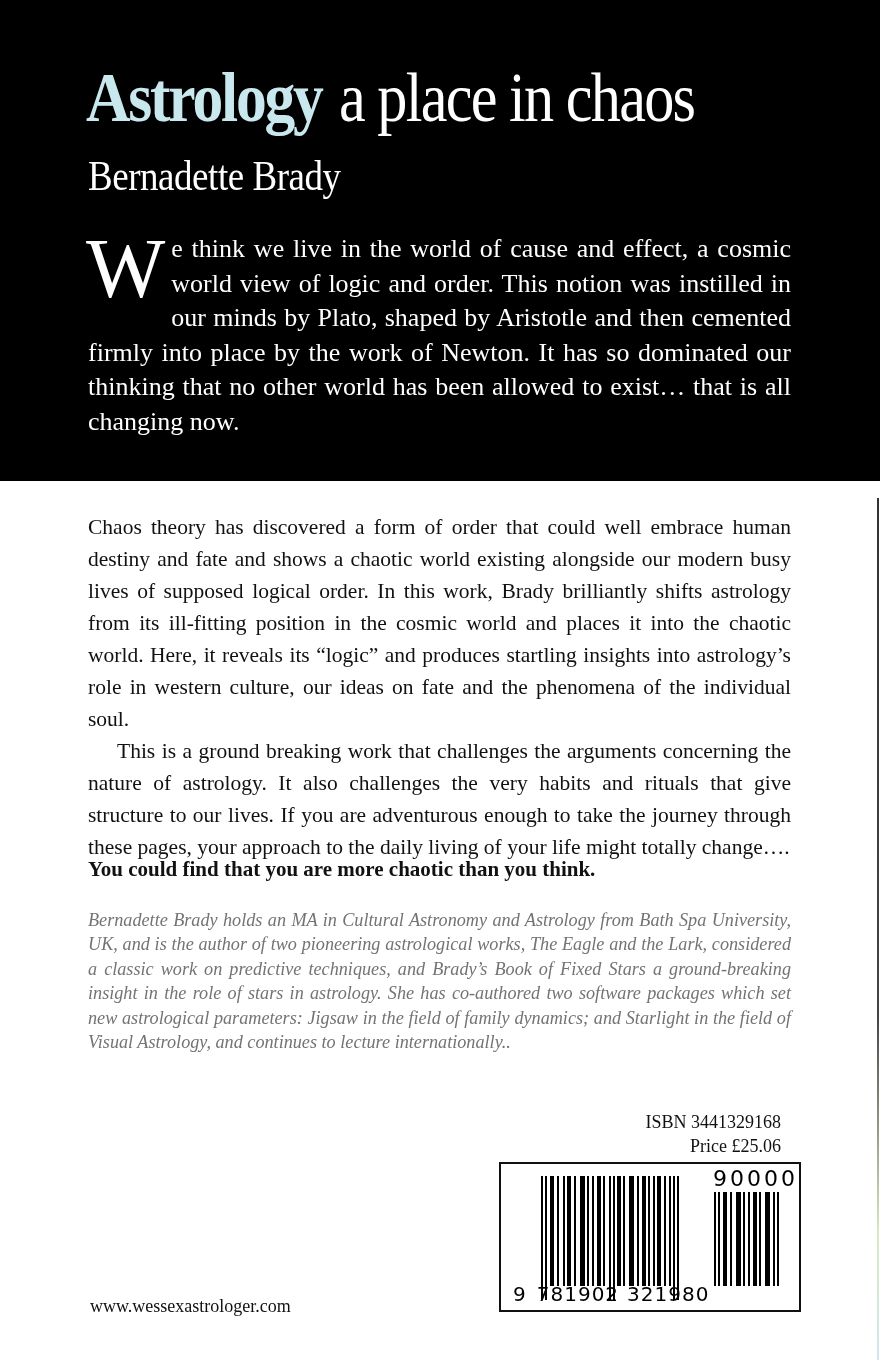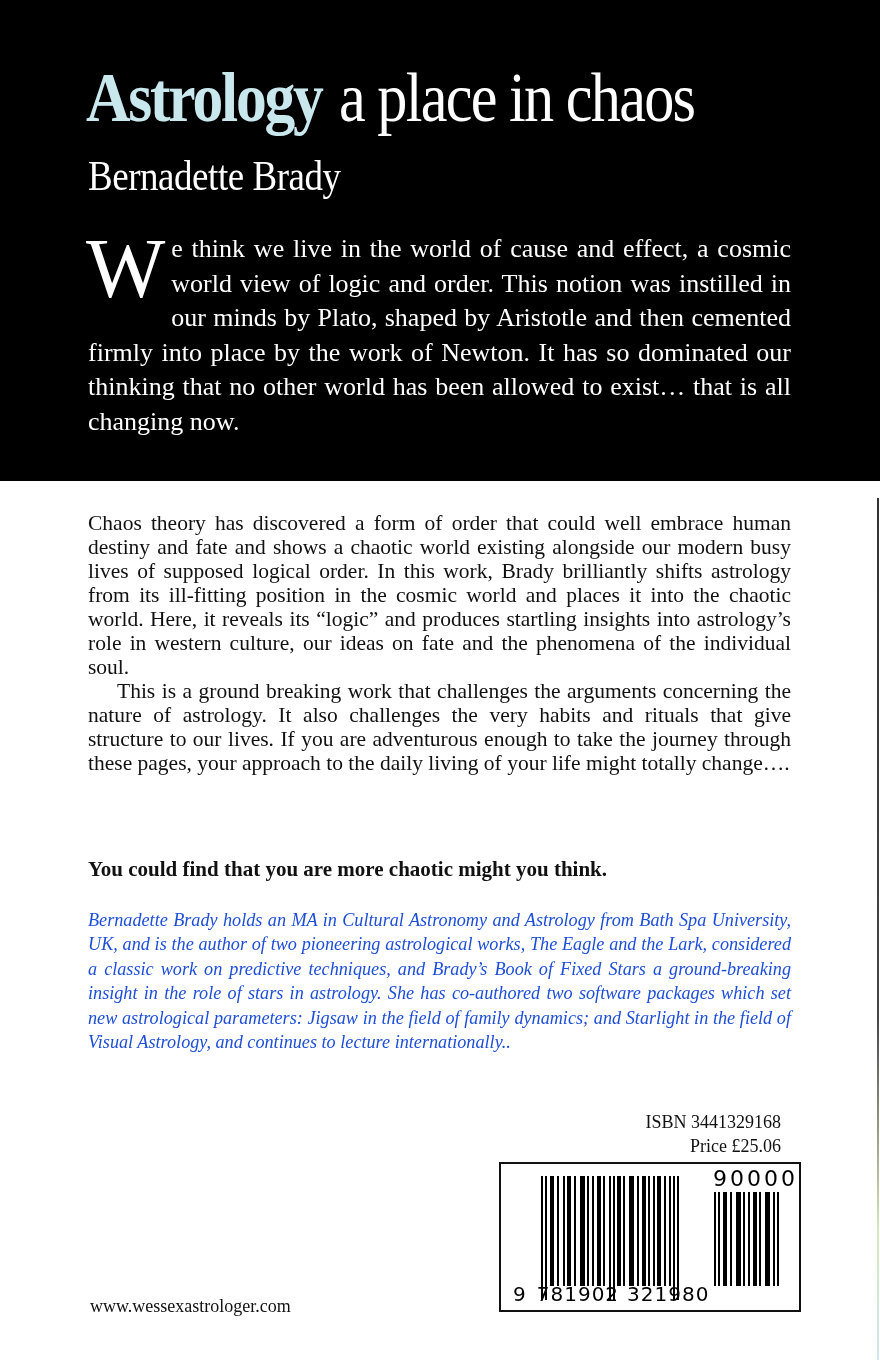--- a/index.html
+++ b/index.html
@@ -39,31 +39,31 @@
       color: #ffffff;
     }
 
     .right-edge-line {
       position: absolute; left: 877px; top: 498px; width: 2px; height: 862px;
       background: linear-gradient(#333 0%, #444 60%, #d9e8c0 85%, #cfe6ee 100%);
     }
 
     .body-text {
       position: absolute; left: 88px; top: 511px; width: 703px;
-      font-size: 21.5px; line-height: 24px; color: #111;
+      font-size: 21.5px; line-height: 32px; color: #111;
       text-align: justify; text-align-last: left;
     }
     .body-text p.indent { text-indent: 29px; }
     .tagline {
       position: absolute; left: 88px; top: 857px; font-size: 21px; font-weight: bold;
       color: #111; white-space: nowrap;
     }
     .bio {
       position: absolute; left: 88px; top: 908px; width: 703px;
-      font-style: italic; font-size: 18.2px; line-height: 24.4px; color: #1d4ed8;
+      font-style: italic; font-size: 18.2px; line-height: 24.4px; color: #737373;
       text-align: justify; text-align-last: left;
     }
 
     .isbn-block {
       position: absolute; right: 99px; top: 1110px; text-align: right;
       font-size: 18px; line-height: 24px; color: #111;
     }
     .barcode-box {
       position: absolute; left: 499px; top: 1162px; width: 302px; height: 150px;
       border: 2px solid #111; background: #fff;
@@ -114,21 +114,21 @@
   </div>
 </div>
 
 <div class="right-edge-line"></div>
 
 <div class="body-text">
   <p>Chaos theory has discovered a form of order that could well embrace human destiny and fate and shows a chaotic world existing alongside our modern busy lives of supposed logical order. In this work, Brady brilliantly shifts astrology from its ill-fitting position in the cosmic world and places it into the chaotic world. Here, it reveals its “logic” and produces startling insights into astrology’s role in western culture, our ideas on fate and the phenomena of the individual soul.</p>
   <p class="indent">This is a ground breaking work that challenges the arguments concerning the nature of astrology. It also challenges the very habits and rituals that give structure to our lives. If you are adventurous enough to take the journey through these pages, your approach to the daily living of your life might totally change….</p>
 </div>
 
-<div class="tagline">You could find that you are more chaotic might you think.</div>
+<div class="tagline">You could find that you are more chaotic than you think.</div>
 
 <div class="bio">Bernadette Brady holds an MA in Cultural Astronomy and Astrology from Bath Spa University, UK, and is the author of two pioneering astrological works,  The Eagle and the Lark, considered a classic work on predictive techniques, and Brady’s Book of Fixed Stars a ground-breaking insight in the role of stars in astrology. She has co-authored two software packages which set new astrological parameters: Jigsaw in the field of family dynamics; and Starlight in the field of Visual Astrology, and continues to lecture internationally..</div>
 
 <div class="isbn-block">
   <div>ISBN 3441329168</div>
   <div>Price £25.06</div>
 </div>
 
 <div class="barcode-box">
   <div class="barcode-main">

